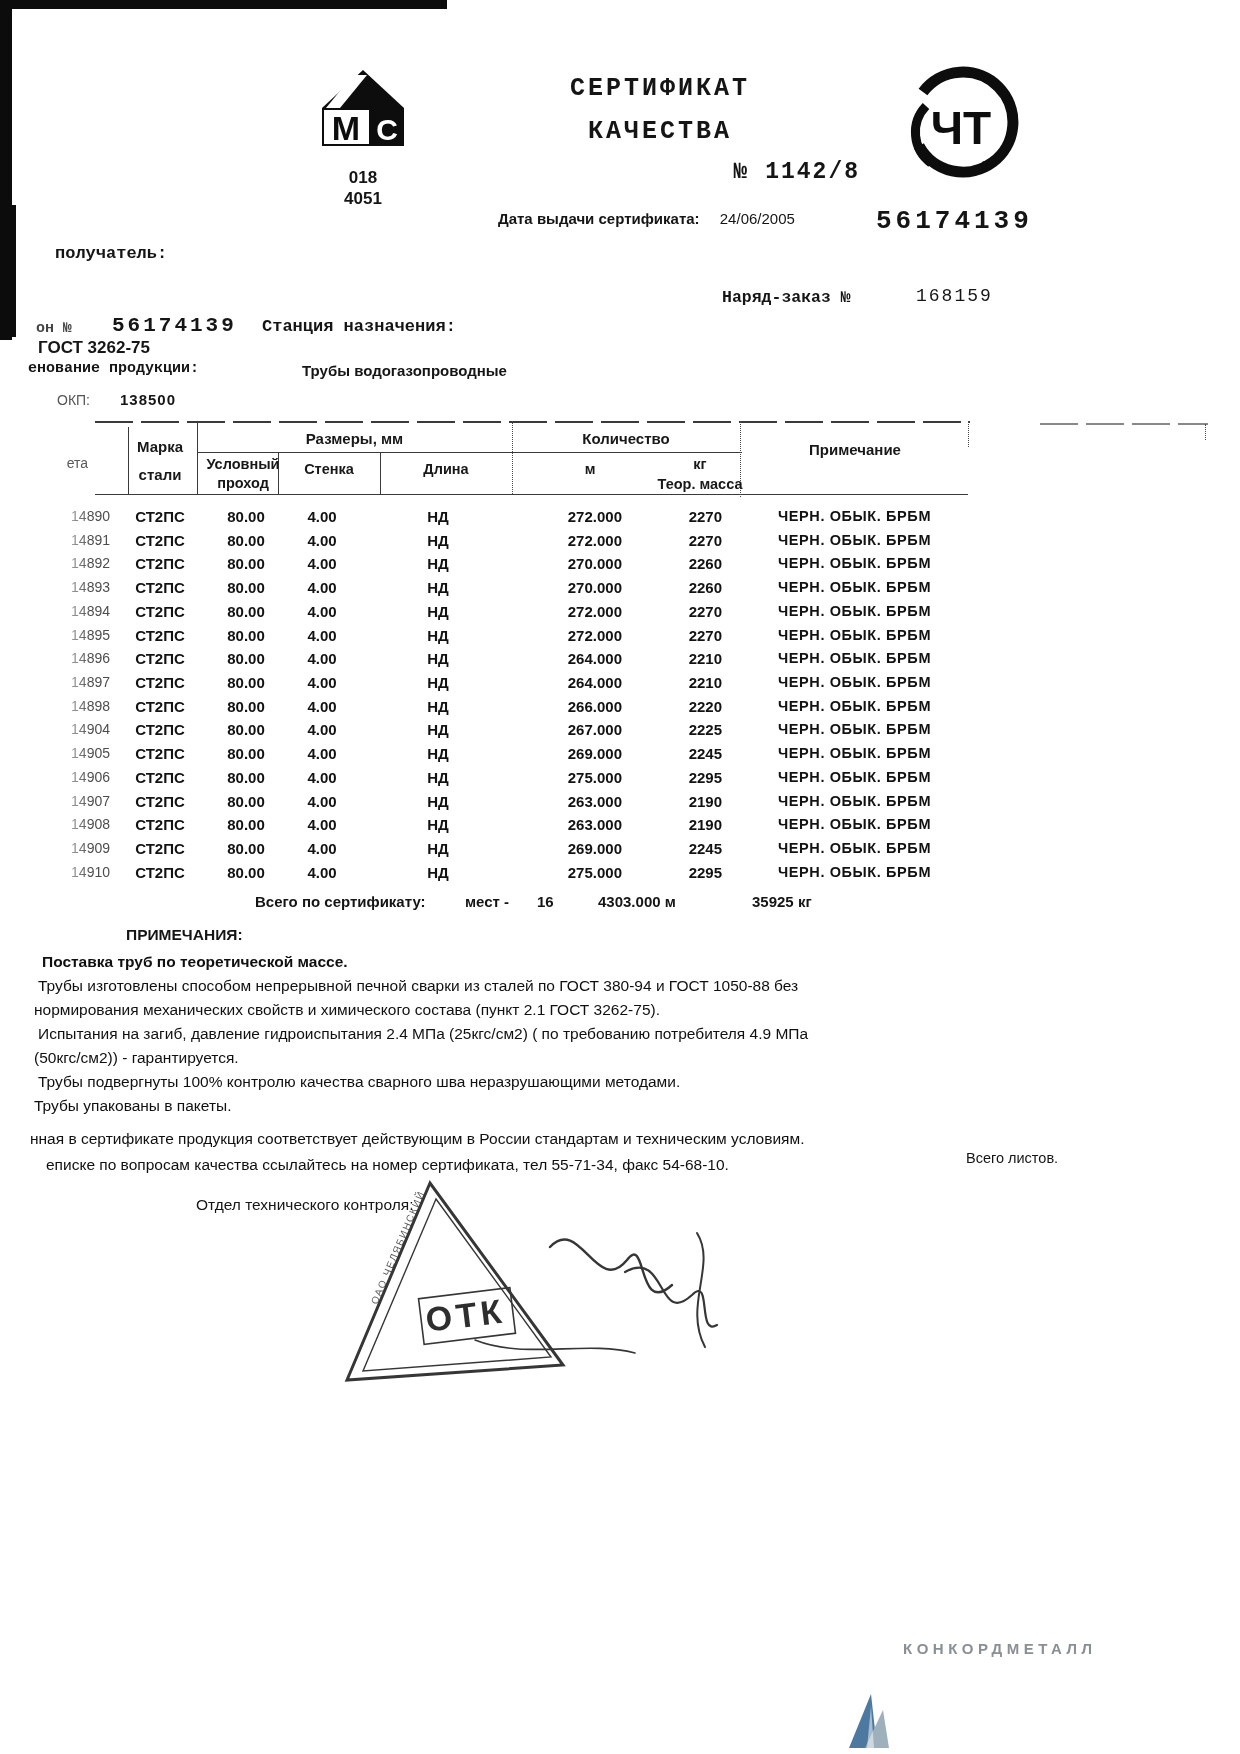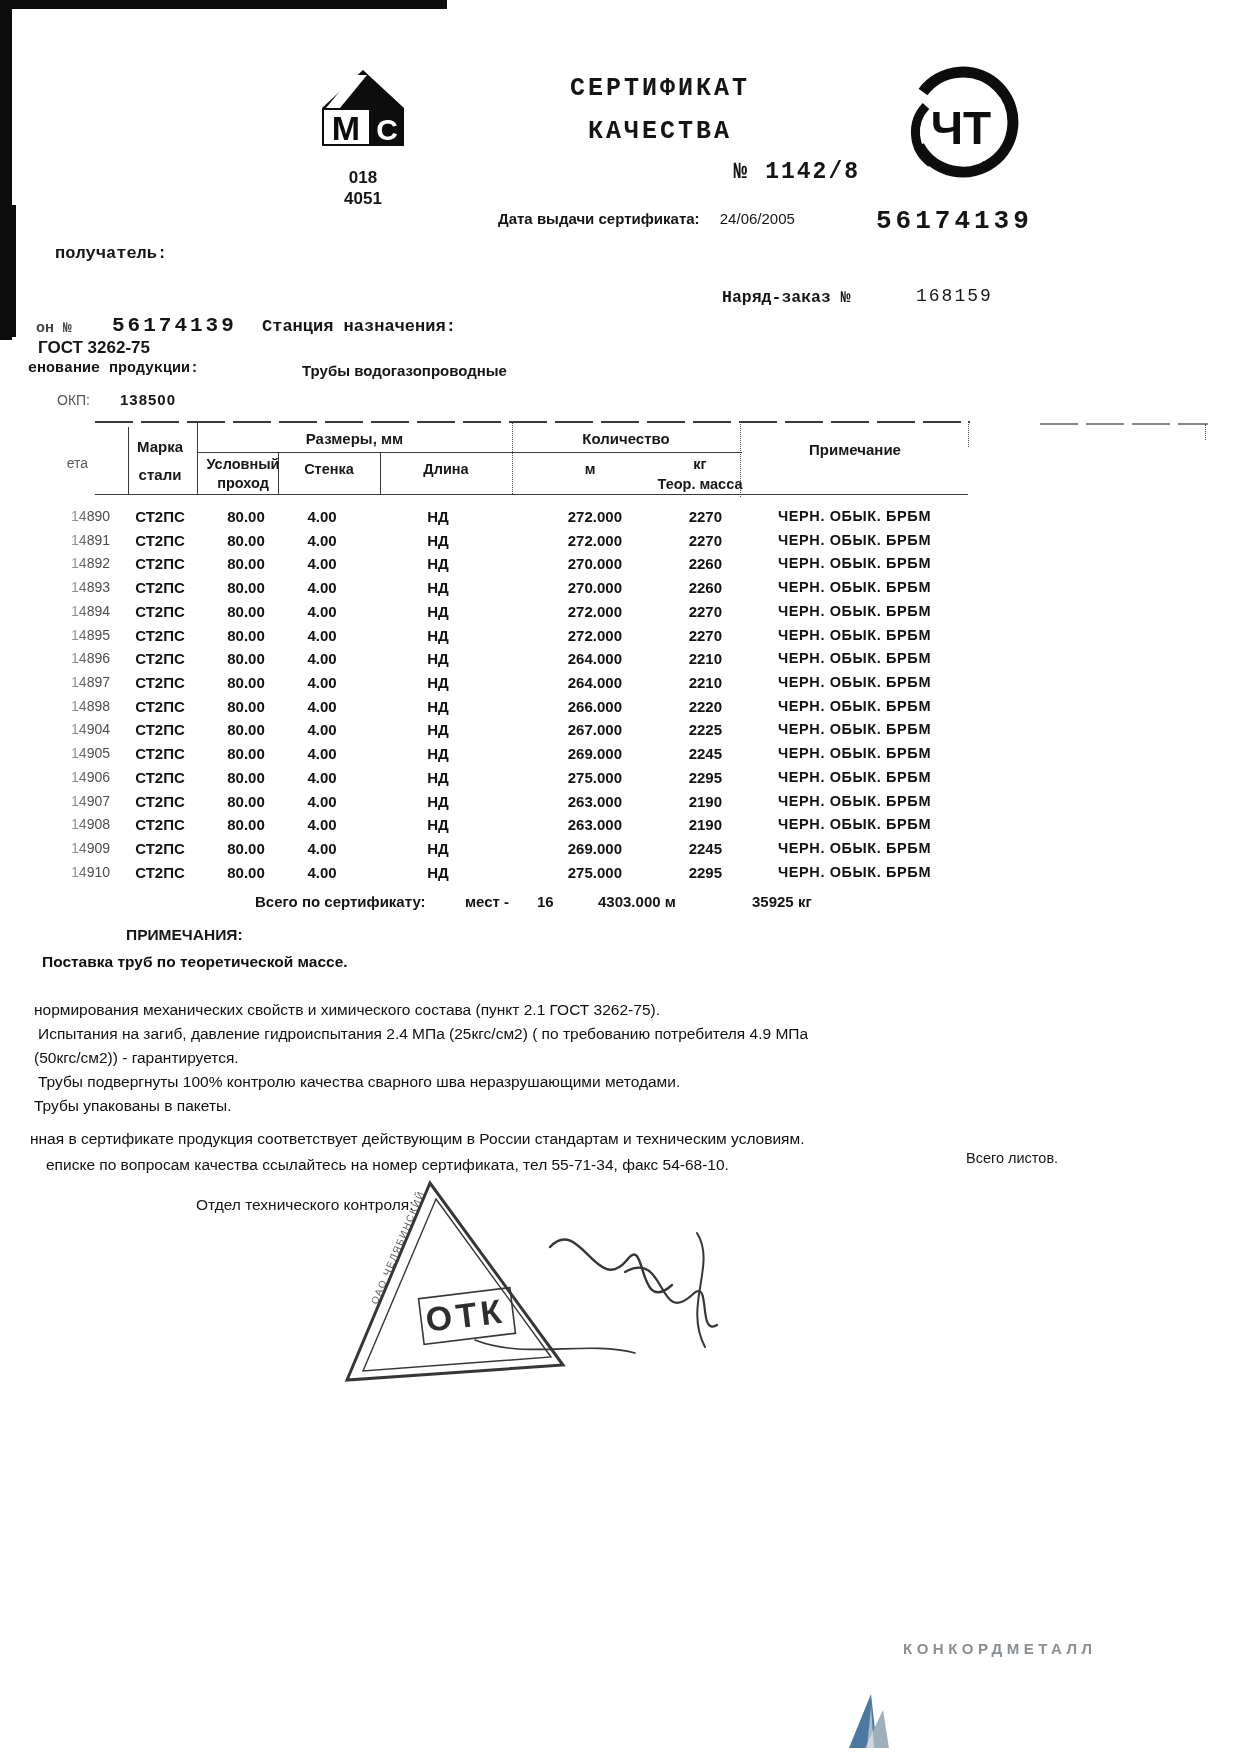--- a/index.html
+++ b/index.html
@@ -314,20 +314,21 @@
   <div class="abs totals" style="left:40px;top:893px;width:930px;height:22px;">
     <span style="left:215px">Всего по сертификату:</span>
     <span style="left:425px">мест -</span>
     <span style="left:497px">16</span>
     <span style="left:558px">4303.000 м</span>
     <span style="left:712px">35925 кг</span>
   </div>
 
   <div class="abs b" style="left:126px;top:926px;font-size:15.5px;">ПРИМЕЧАНИЯ:</div>
   <div class="abs note b" style="left:42px;top:953px;">Поставка труб по теоретической массе.</div>
+  <div class="abs note" style="left:38px;top:977px;">Трубы изготовлены способом непрерывной печной сварки из сталей по ГОСТ 380-94 и ГОСТ 1050-88 без</div>
   <div class="abs note" style="left:34px;top:1001px;">нормирования механических свойств и химического состава (пункт 2.1 ГОСТ 3262-75).</div>
   <div class="abs note" style="left:38px;top:1025px;">Испытания на загиб,  давление гидроиспытания 2.4 МПа (25кгс/см2) ( по требованию потребителя 4.9 МПа</div>
   <div class="abs note" style="left:34px;top:1049px;">(50кгс/см2)) - гарантируется.</div>
   <div class="abs note" style="left:38px;top:1073px;">Трубы подвергнуты 100% контролю качества сварного шва неразрушающими методами.</div>
   <div class="abs note" style="left:34px;top:1097px;">Трубы упакованы в пакеты.</div>
   <div class="abs note" style="left:30px;top:1130px;">нная в сертификате продукция соответствует действующим в России стандартам и техническим условиям.</div>
   <div class="abs note" style="left:46px;top:1156px;">еписке по вопросам качества ссылайтесь на номер сертификата, тел 55-71-34, факс 54-68-10.</div>
   <div class="abs" style="left:966px;top:1150px;font-size:14.5px;">Всего листов.</div>
 
   <div class="abs" style="left:196px;top:1196px;font-size:15.5px;">Отдел технического контроля:</div>

